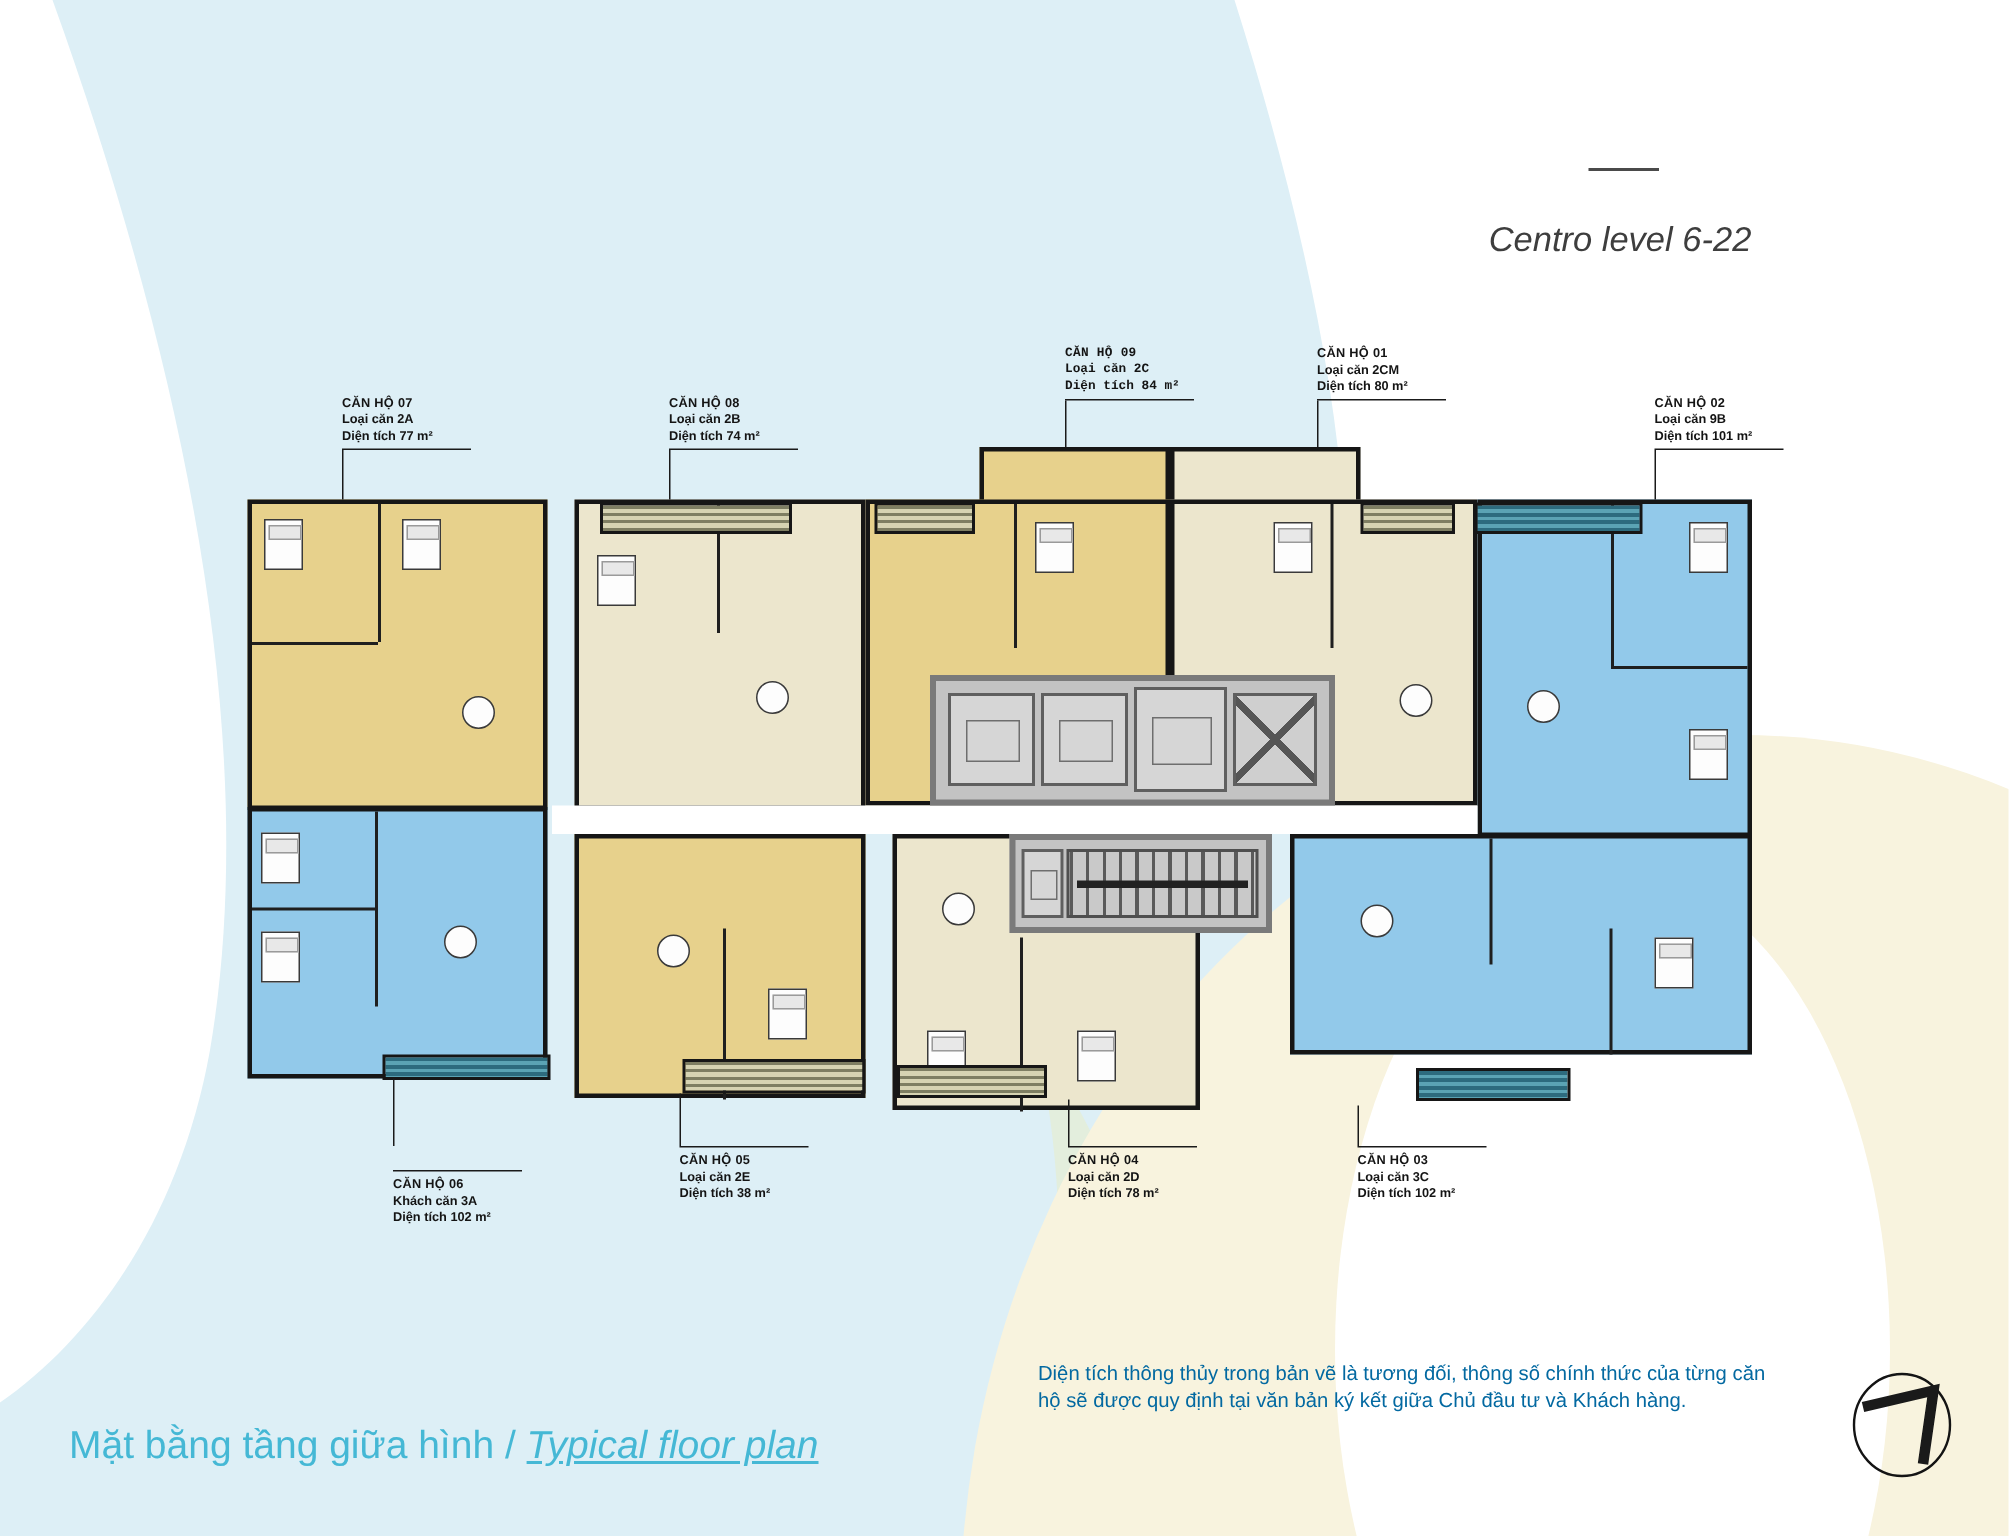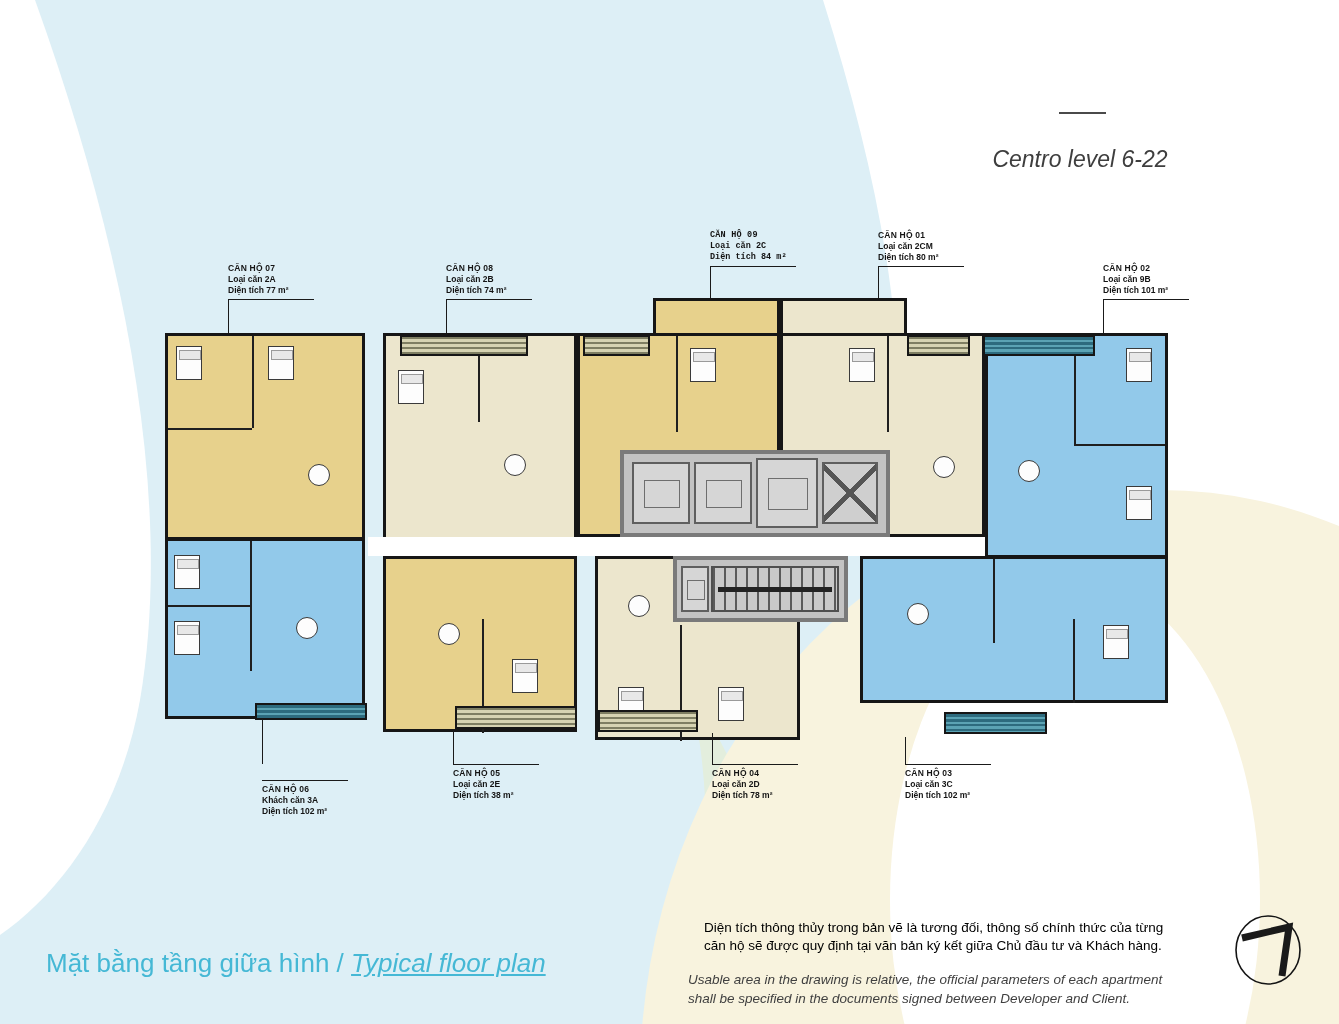--- a/index.html
+++ b/index.html
@@ -11,21 +11,21 @@
   .title{position:absolute;left:850px;top:38px;width:460px;text-align:center;
          font-size:40px;font-weight:300;color:#3d3d3d;letter-spacing:.5px;z-index:5;}
   .title-divider{position:absolute;left:1059px;top:112px;width:47px;border-top:2px solid #4a4a4a;z-index:5;}
   .subtitle{position:absolute;left:850px;top:146px;width:460px;text-align:center;
             font-size:23px;font-style:italic;color:#3e3e3e;z-index:5;}
 
   
   .caption{position:absolute;left:46px;top:948px;font-size:26px;color:#45b8d5;z-index:5;white-space:nowrap;}
   .caption .en{font-style:italic;text-decoration:underline;}
   .disclaimer{position:absolute;left:688px;top:903px;width:500px;z-index:5;}
-  .disclaimer .vi{font-size:13.5px;line-height:1.35;color:#000000;margin:16px;}
+  .disclaimer .vi{font-size:13.5px;line-height:1.35;color:#0369a1;margin:4px;}
   .disclaimer .en{font-size:13.5px;line-height:1.35;color:#3f3f3f;margin:7px 0 0 0;font-style:italic;}
 
   
   #plan{position:absolute;left:165px;top:298px;width:1005px;height:446px;z-index:1;}
   .apt{position:absolute;border:3px solid #161616;box-sizing:border-box;}
   .tan{background:#e7d18c;} .cream{background:#ece6cd;} .blue{background:#92c9ea;}
   .balc{position:absolute;box-sizing:border-box;border:2px solid #161616;z-index:3;}
   .balc-olive{background:repeating-linear-gradient(180deg,#7e7e62 0 2px,#d6d3b2 2px 5px);}
   .balc-teal{background:repeating-linear-gradient(180deg,#2d6b7e 0 2.5px,#5ba3b4 2.5px 5px);}
   .corridor{position:absolute;background:#fff;z-index:2;}
@@ -231,21 +231,20 @@
     <div class="l2">Loại căn 3C</div>
     <div class="l3">Diện tích 102 m²</div>
   </div>
 
   <div class="caption">
     <span class="vi">Mặt bằng tầng giữa hình / </span><span class="en">Typical floor plan</span>
   </div>
 
   <div class="disclaimer">
     <p class="vi">Diện tích thông thủy trong bản vẽ là tương đối, thông số chính thức của từng căn hộ sẽ được quy định tại văn bản ký kết giữa Chủ đầu tư và Khách hàng.</p>
-    <p class="en">Usable area in the drawing is relative, the official parameters of each apartment shall be specified in the documents signed between Developer and Client.</p>
   </div>
 
   <svg id="logo" width="72" height="84" viewBox="0 0 72 84">
     <ellipse cx="36" cy="38" rx="32" ry="34" fill="none" stroke="#141414" stroke-width="1.6"></ellipse>
     <path d="M 10,26 L 57,15 L 50,64" fill="none" stroke="#1a1a1a" stroke-width="7" stroke-linejoin="miter"></path>
   </svg>
 
 </div>
 
 </body></html>

